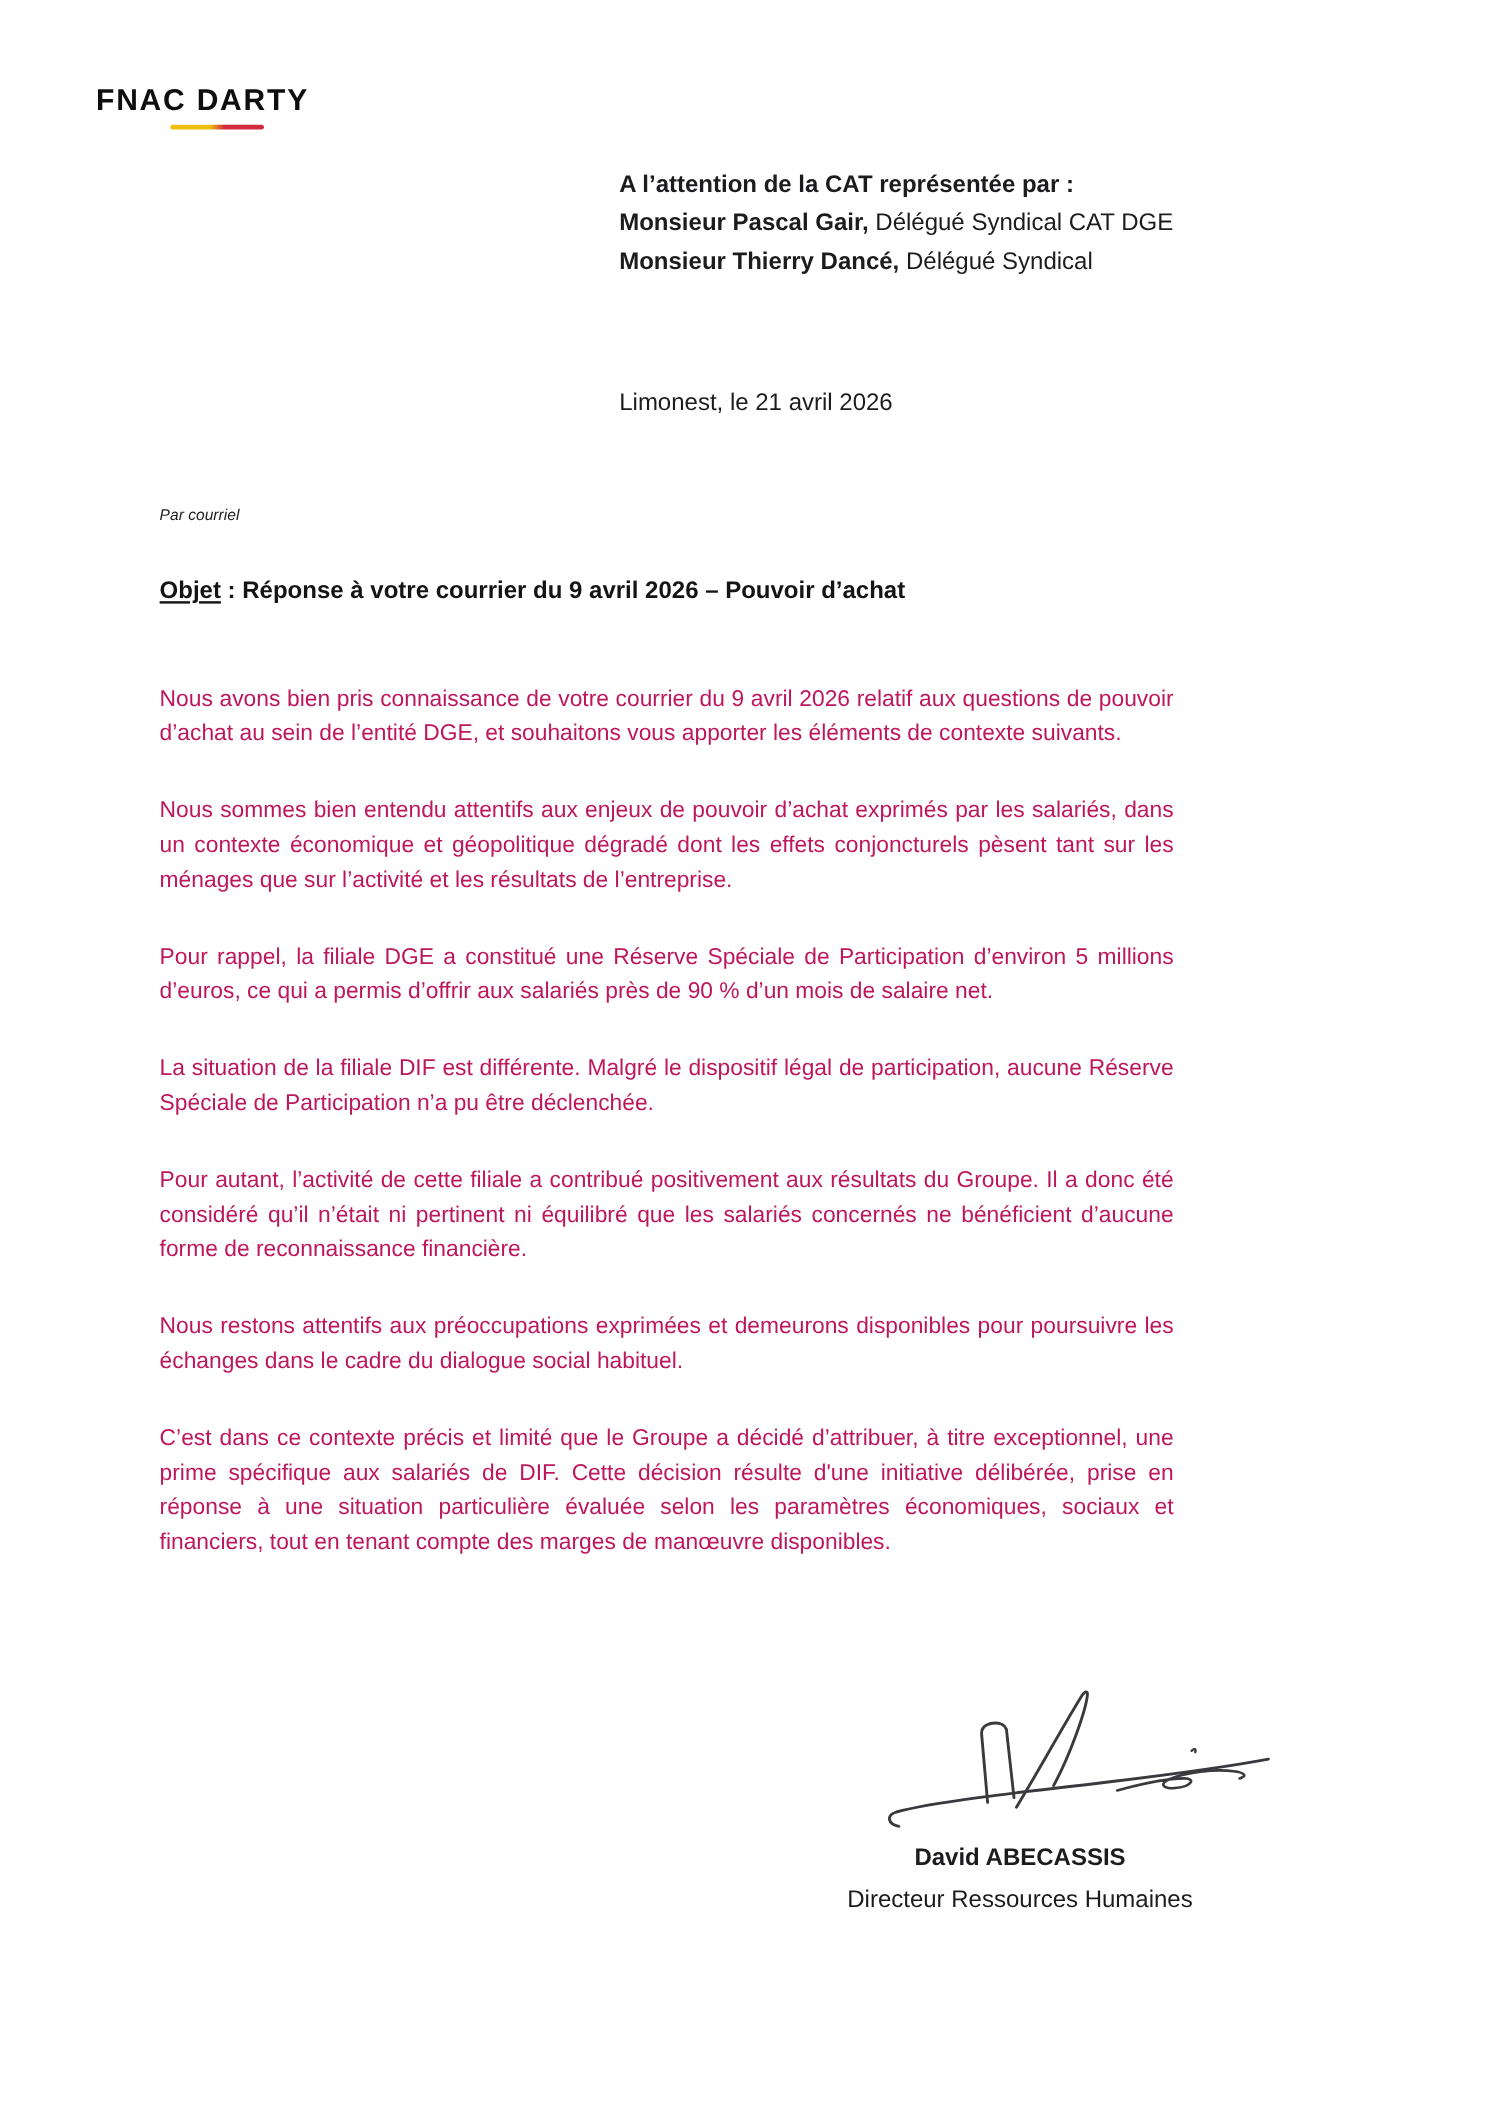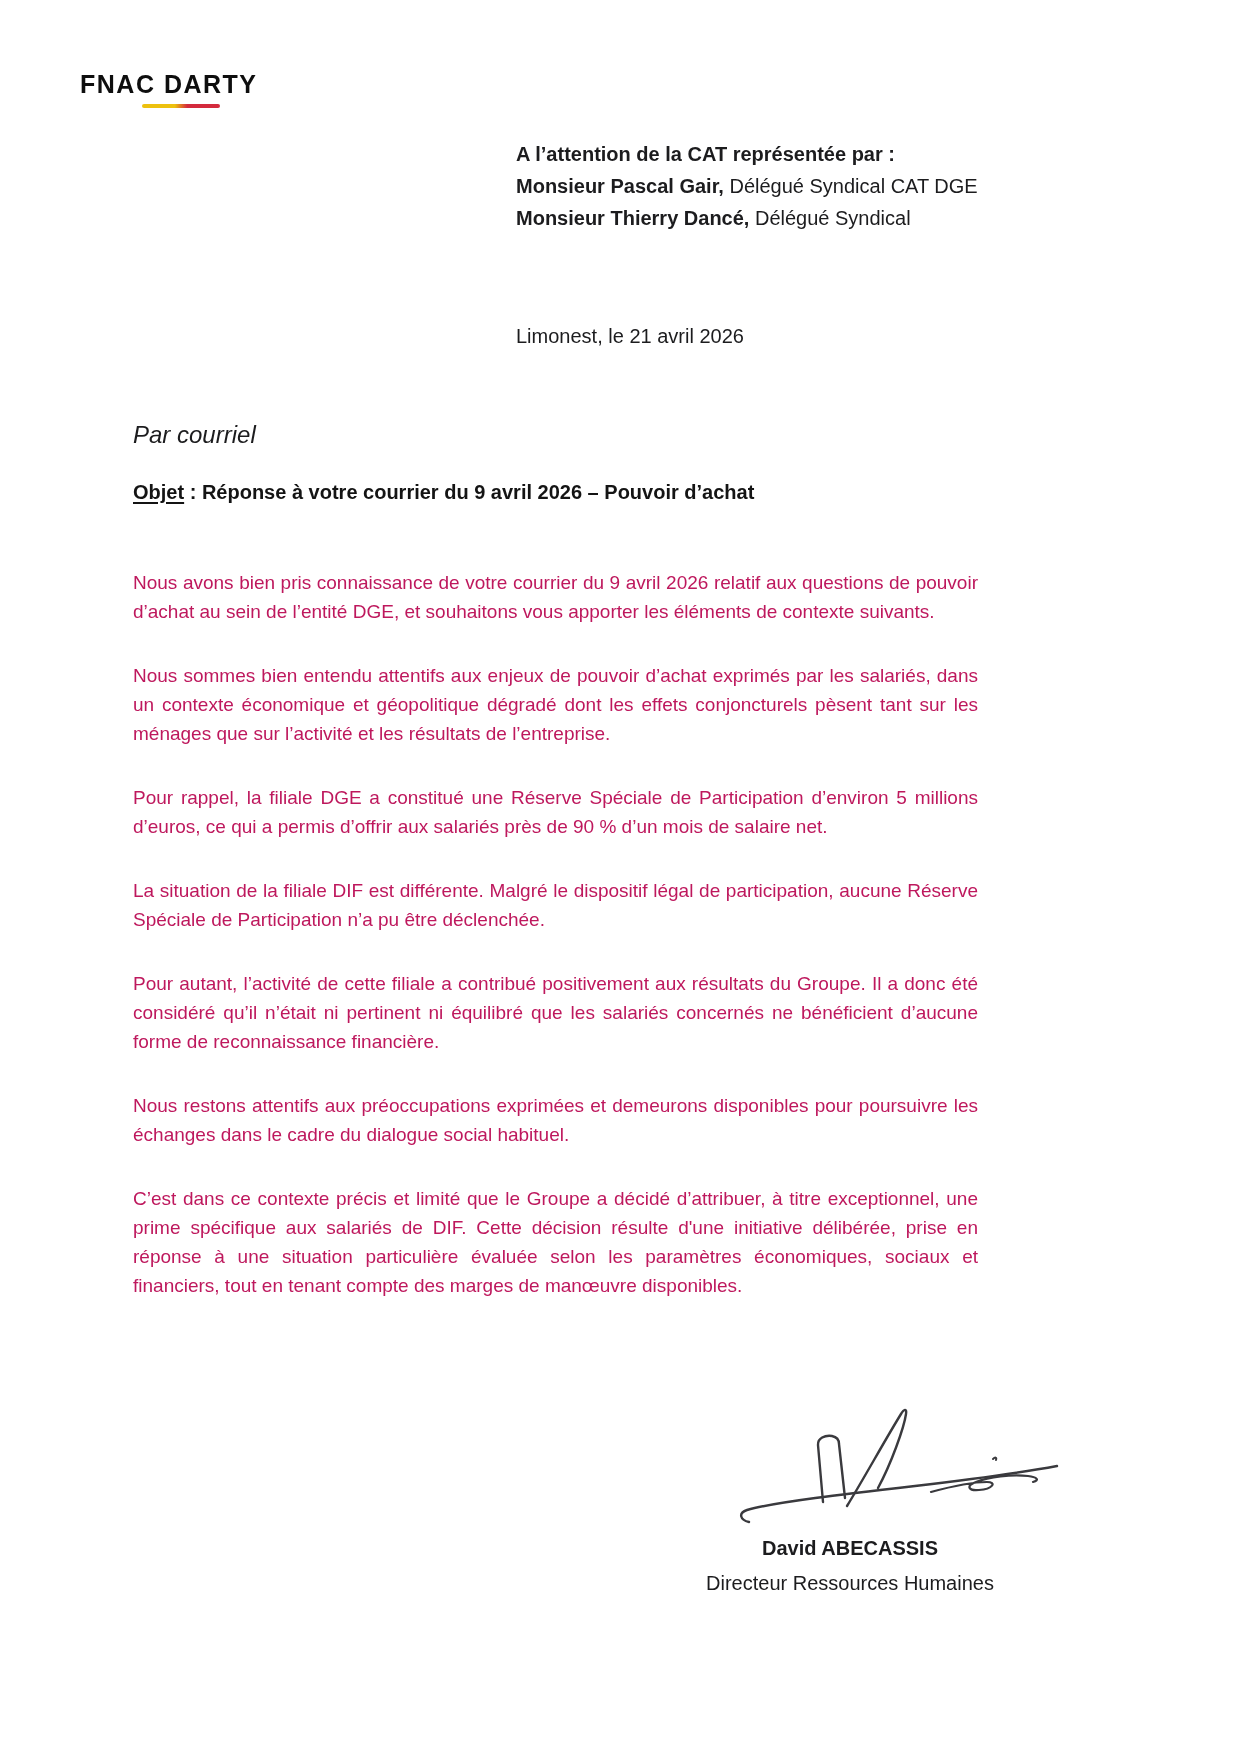--- a/index.html
+++ b/index.html
@@ -49,21 +49,21 @@
     top: 325px;
     font-size: 20px;
     color: #1c1c1e;
   }
 
   
   .delivery {
     position: absolute;
     left: 133px;
     top: 421px;
-    font-size: 24px;
+    font-size: 13px;
     font-style: italic;
     color: #1c1c1e;
   }
 
   
   .subject {
     position: absolute;
     left: 133px;
     top: 481px;
     font-size: 20px;

